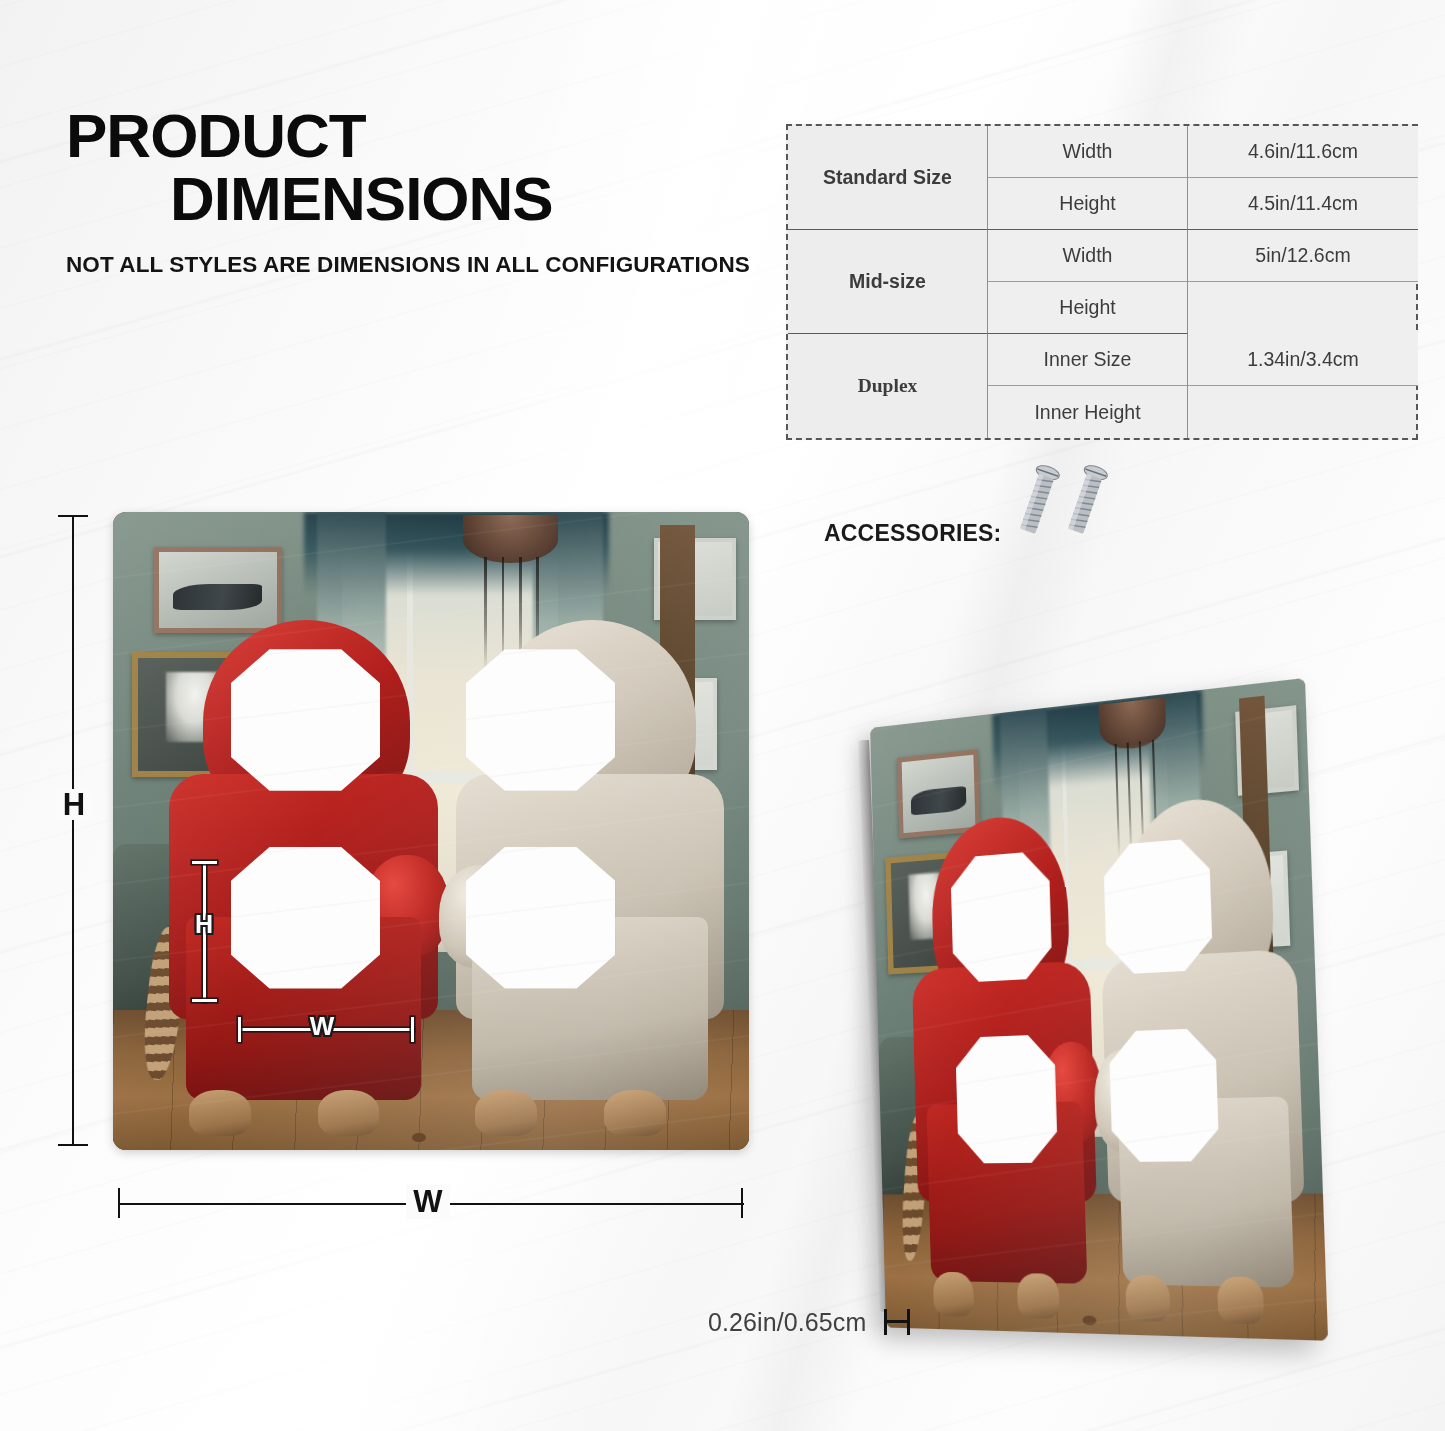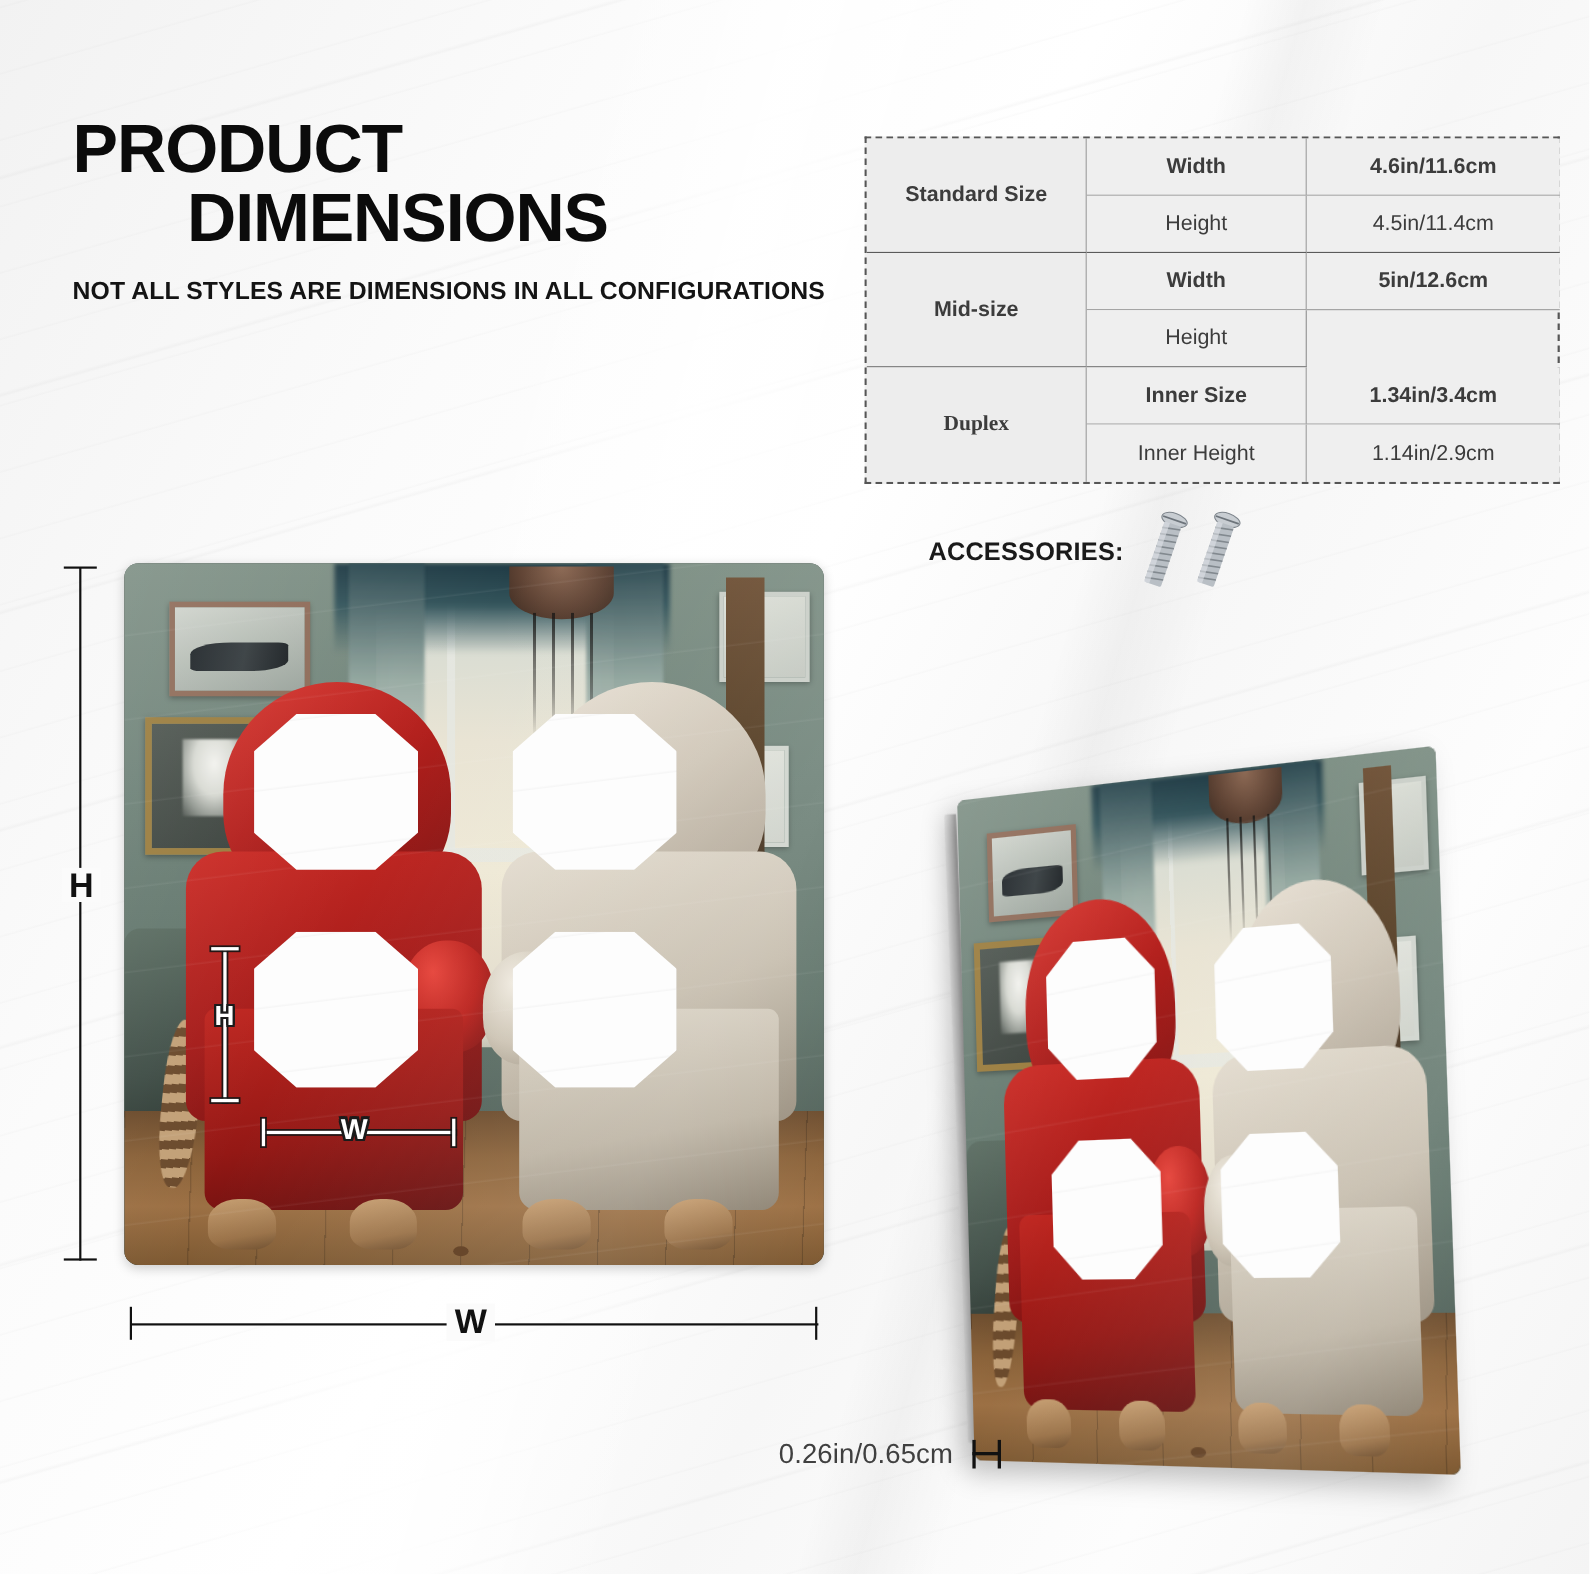--- a/index.html
+++ b/index.html
@@ -71,25 +71,25 @@
   }
   .grp-cell.g1 { grid-row:1 / span 2; border-bottom:1.5px solid #5a5a5a; }
   .grp-cell.g2 { grid-row:3 / span 2; border-bottom:1.5px solid #5a5a5a; }
   .grp-cell.g3 { grid-row:5 / span 2;font-family:Liberation Serif, serif; }
   .lbl-cell, .val-cell {
     display:flex; align-items:center; justify-content:center;
     font-size:19.5px; color:#3c3c3c; background:#efefef;
   }
   .lbl-cell { grid-column:2; border-right:1.5px solid #8f8f8f; }
   .val-cell { grid-column:3; }
-  .rsep { border-bottom:1.2px solid #9d9d9d;font-weight:bold; }
+  .rsep { border-bottom:1.2px solid #9d9d9d; }
   .gsep { border-bottom:1.5px solid #5a5a5a; }
 
   
-  #accessories { position:absolute; left:844px; top:488px; display:flex; }
+  #accessories { position:absolute; left:824px; top:488px; display:flex; align-items:center; }
   #acc-label { font-size:23px; font-weight:bold; color:#1a1a1a; letter-spacing:0.2px; }
   #screws { position:relative; width:120px; height:90px; margin-left:16px; }
   .screw { position:absolute; top:-26px; width:26px; height:78px; transform:rotate(19deg); }
 
   
   #flat-wrap { position:absolute; left:113px; top:512px; width:636px; height:638px; }
   #plate {
     position:absolute; inset:0; border-radius:13px; overflow:hidden;
     box-shadow:0 3px 10px rgba(0,0,0,0.18);
     background:#4a564f;
@@ -335,21 +335,20 @@
 
   <div class="grp-cell g2">Mid-size</div>
   <div class="lbl-cell rsep">Width</div>
   <div class="val-cell rsep">5in/12.6cm</div>
   <div class="lbl-cell gsep">Height</div>
 
   <div class="grp-cell g3">Duplex</div>
   <div class="lbl-cell rsep">Inner Size</div>
   <div class="val-cell rsep">1.34in/3.4cm</div>
   <div class="lbl-cell">Inner Height</div>
-  <div class="val-cell">1.14in/2.9cm</div>
 </div>
 
 <div id="accessories">
   <div id="acc-label">ACCESSORIES:</div>
   <div id="screws">
     <svg class="screw" style="left:8px;" viewBox="0 0 26 78">
       <ellipse cx="13" cy="9" rx="12" ry="6" fill="#c8cdd2" stroke="#7e858c" stroke-width="1"></ellipse>
       <path d="M2 9 L24 9" stroke="#6d747b" stroke-width="1.6"></path>
       <rect x="5" y="13" width="16" height="58" rx="2" fill="#b9bfc5"></rect>
       <g stroke="#82898f" stroke-width="1.5">

